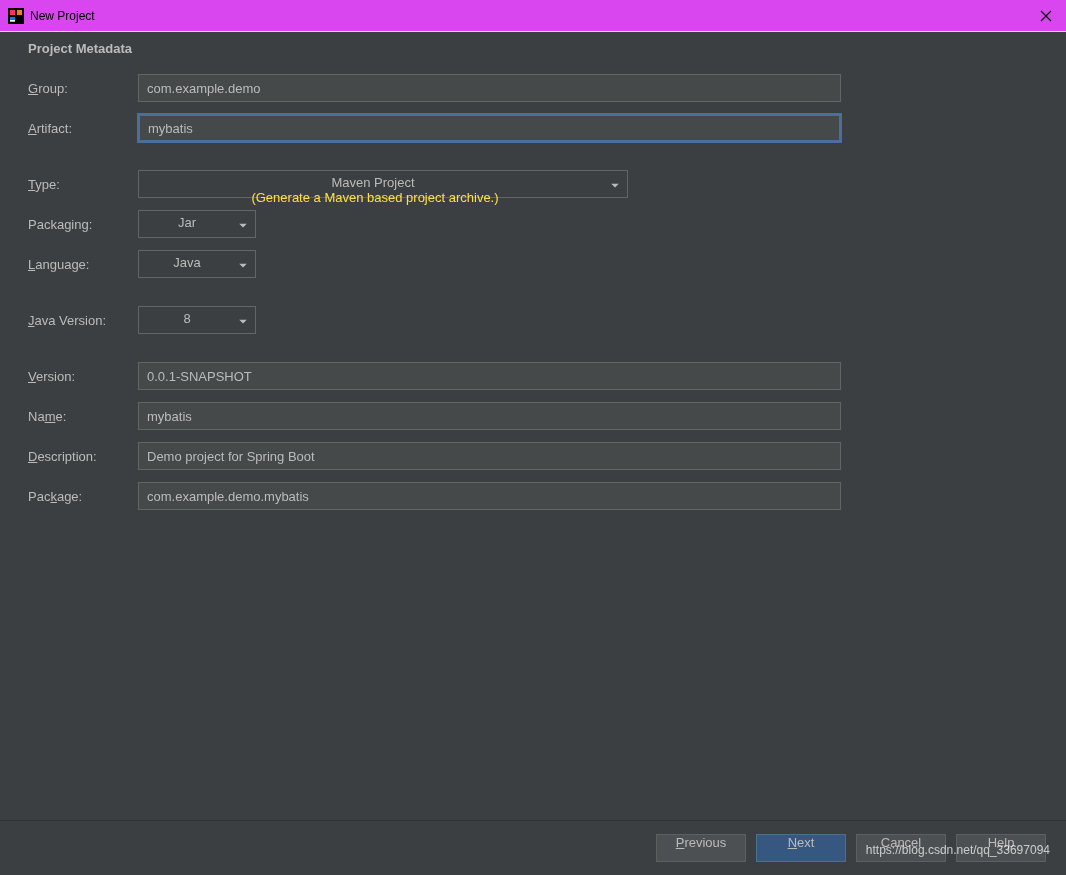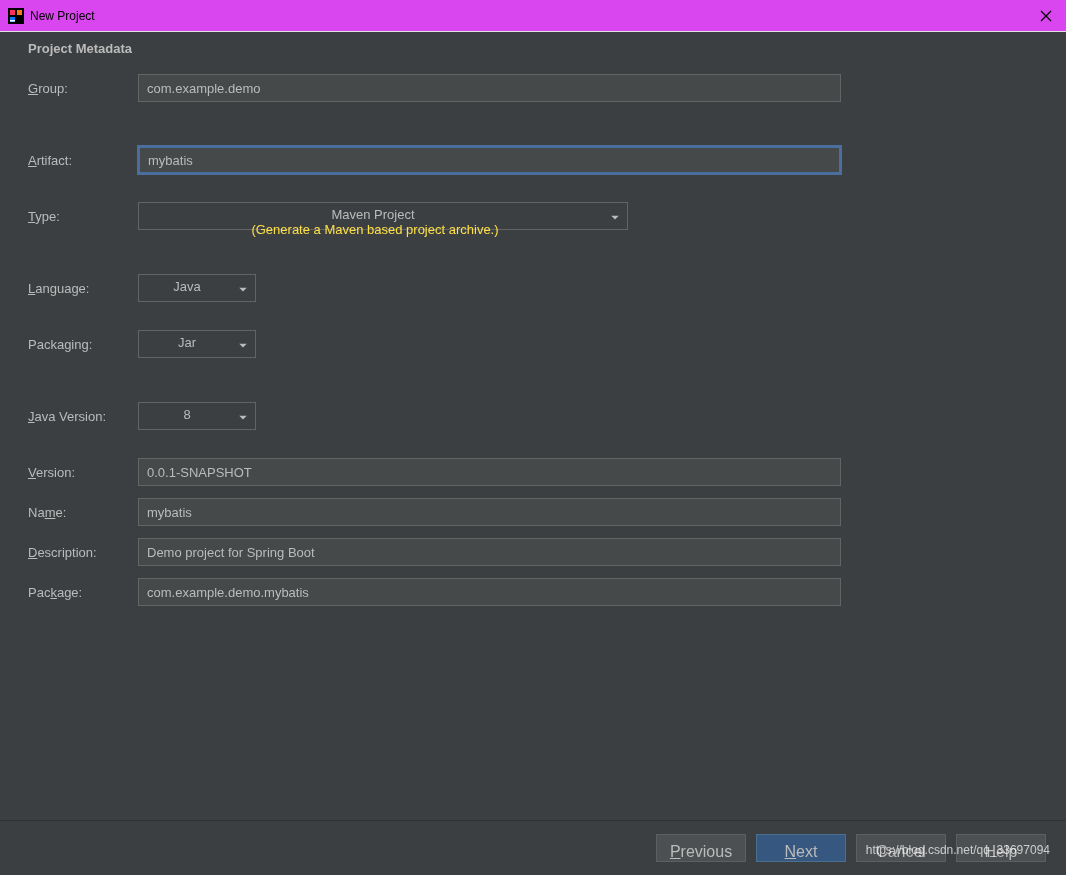--- a/index.html
+++ b/index.html
@@ -60,21 +60,20 @@
       margin-bottom: 18px;
       font-size: 13px;
     }
     .form-row {
       display: flex;
       align-items: center;
       margin-bottom: 12px;
     }
     .form-row.gap-after {
       margin-bottom: 28px;
-      margin-top: 32px;
     }
     .form-label {
       width: 110px;
       color: #bbbbbb;
       font-size: 13px;
       flex-shrink: 0;
     }
     .form-label .u {
       text-decoration: underline;
     }
@@ -137,23 +136,23 @@
       padding: 0 20px;
       gap: 10px;
       background: #3c3f41;
     }
     .btn {
       min-width: 90px;
       height: 28px;
       background: #4c5052;
       border: 1px solid #5e6060;
       color: #bbbbbb;
-      font-size: 16px;
-      display: flex;
-      align-items: flex-end;
+      font-size: 13px;
+      display: flex;
+      align-items: flex-start;
       justify-content: center;
       cursor: pointer;
     }
     .btn.primary {
       background: #365880;
       border: 1px solid #4a708b;
       color: #bbbbbb;
     }
     .btn .u {
       text-decoration: underline;
@@ -209,44 +208,44 @@
       <span class="select-value">Maven Project</span>
       <span class="select-hint">(Generate a Maven based project archive.)</span>
       <span class="chevron">
         <svg width="8" height="5" viewBox="0 0 8 5">
             <path d="M0 0 L4 4 L8 0 Z" fill="#bbbbbb"></path>
           </svg>
       </span>
     </div>
   </div>
 
+  <div class="form-row">
+    <div class="form-label">Packaging:</div>
+    <div class="select-box narrow">
+      <span class="select-value">Jar</span>
+      <span class="chevron">
+        <svg width="8" height="5" viewBox="0 0 8 5">
+            <path d="M0 0 L4 4 L8 0 Z" fill="#bbbbbb"></path>
+          </svg>
+      </span>
+    </div>
+  </div>
+
   <div class="form-row gap-after">
     <div class="form-label"><span class="u">L</span>anguage:</div>
     <div class="select-box narrow">
       <span class="select-value">Java</span>
       <span class="chevron">
         <svg width="8" height="5" viewBox="0 0 8 5">
             <path d="M0 0 L4 4 L8 0 Z" fill="#bbbbbb"></path>
           </svg>
       </span>
     </div>
   </div>
 
-  <div class="form-row">
-    <div class="form-label">Packaging:</div>
-    <div class="select-box narrow">
-      <span class="select-value">Jar</span>
-      <span class="chevron">
-        <svg width="8" height="5" viewBox="0 0 8 5">
-            <path d="M0 0 L4 4 L8 0 Z" fill="#bbbbbb"></path>
-          </svg>
-      </span>
-    </div>
-  </div>
-
   <div class="form-row gap-after">
     <div class="form-label"><span class="u">J</span>ava Version:</div>
     <div class="select-box narrow">
       <span class="select-value">8</span>
       <span class="chevron">
         <svg width="8" height="5" viewBox="0 0 8 5">
             <path d="M0 0 L4 4 L8 0 Z" fill="#bbbbbb"></path>
           </svg>
       </span>
     </div>

